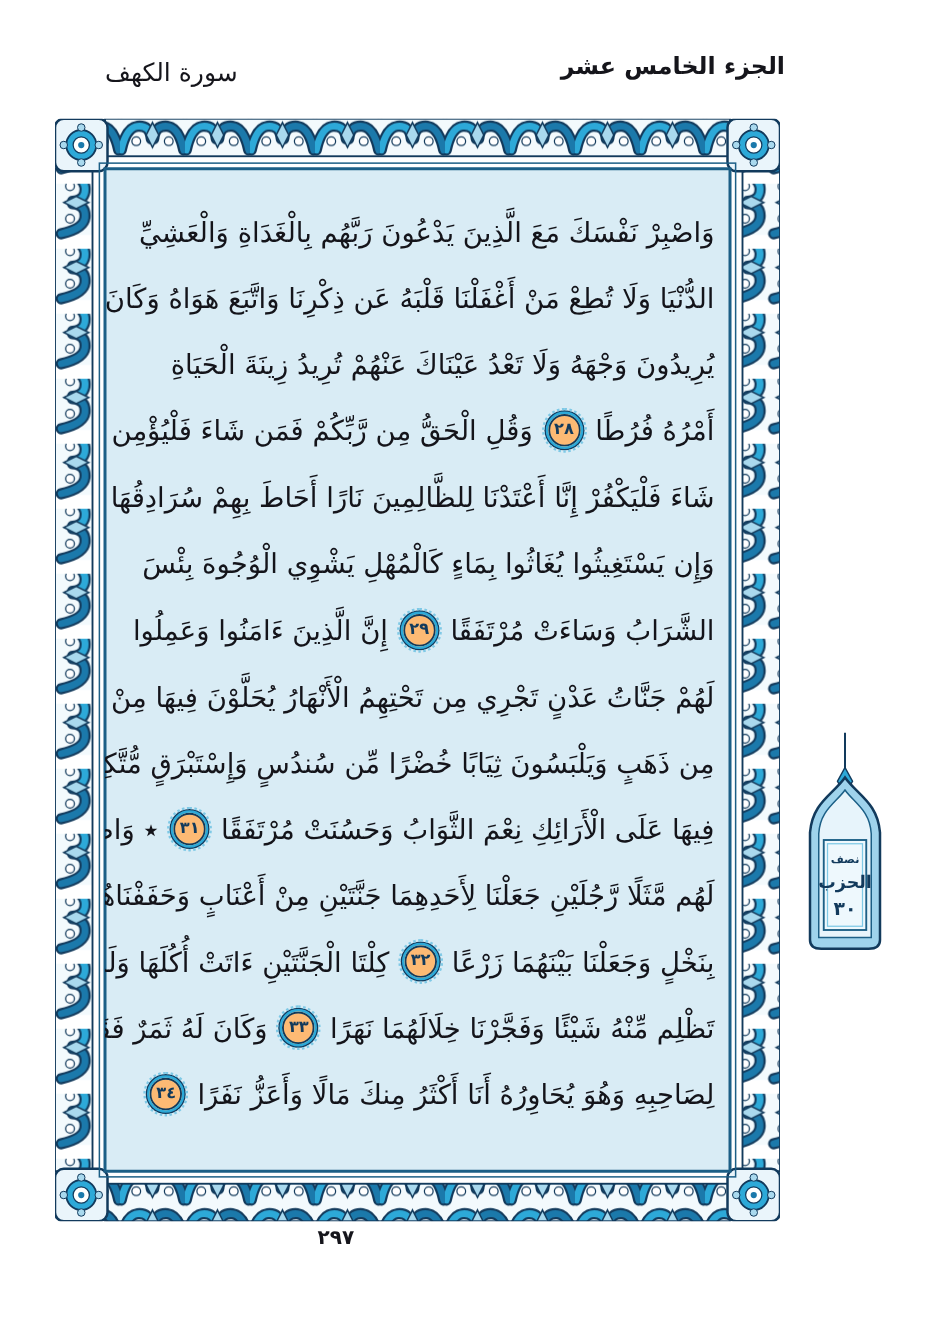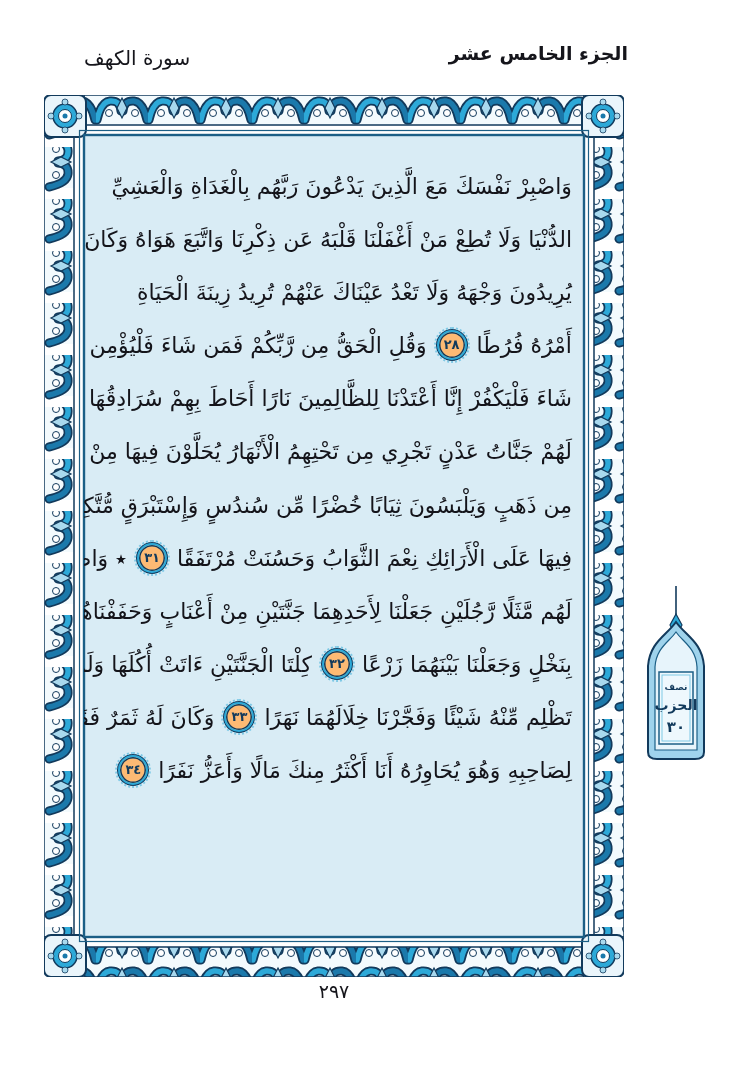--- a/index.html
+++ b/index.html
@@ -59,21 +59,21 @@
     vertical-align:middle; margin:0 3px; line-height:30px;
     position:relative; top:-2px;
   }
 
   
   .hizb { position:absolute; left:636px; top:586px; width:80px; height:184px; }
 
   
   .page-number {
     position:absolute; left:254px; top:980px; width:160px;
-    text-align:center; font-size:19px; font-weight:normal; color:#15151b;
+    text-align:left; font-size:16px; font-weight:bold; color:#15151b;
   }
 </style>
 </head>
 <body>
 
 <div class="page">
 
   <div class="head-juz">الجزء الخامس عشر</div>
   <div class="head-surah">سورة الكهف</div>
 
@@ -154,20 +154,22 @@
       <rect x="40" y="40" width="500" height="802" fill="#d9ecf5" stroke="#1c5f86" stroke-width="2.4"></rect>
     </svg>
   </div>
 
   <div class="quran-panel">
       <div class="qline"><span class="qtext">وَاصْبِرْ نَفْسَكَ مَعَ الَّذِينَ يَدْعُونَ رَبَّهُم بِالْغَدَاةِ وَالْعَشِيِّ</span></div>
       <div class="qline"><span class="qtext">الدُّنْيَا وَلَا تُطِعْ مَنْ أَغْفَلْنَا قَلْبَهُ عَن ذِكْرِنَا وَاتَّبَعَ هَوَاهُ وَكَانَ</span></div>
       <div class="qline"><span class="qtext">يُرِيدُونَ وَجْهَهُ وَلَا تَعْدُ عَيْنَاكَ عَنْهُمْ تُرِيدُ زِينَةَ الْحَيَاةِ</span></div>
       <div class="qline"><span class="qtext">أَمْرُهُ فُرُطًا</span> <span class="aya">٢٨</span> <span class="qtext">وَقُلِ الْحَقُّ مِن رَّبِّكُمْ فَمَن شَاءَ فَلْيُؤْمِن وَمَن</span></div>
       <div class="qline"><span class="qtext">شَاءَ فَلْيَكْفُرْ إِنَّا أَعْتَدْنَا لِلظَّالِمِينَ نَارًا أَحَاطَ بِهِمْ سُرَادِقُهَا</span></div>
+      <div class="qline"><span class="qtext">وَإِن يَسْتَغِيثُوا يُغَاثُوا بِمَاءٍ كَالْمُهْلِ يَشْوِي الْوُجُوهَ بِئْسَ</span></div>
+      <div class="qline"><span class="qtext">الشَّرَابُ وَسَاءَتْ مُرْتَفَقًا</span> <span class="aya">٢٩</span> <span class="qtext">إِنَّ الَّذِينَ ءَامَنُوا وَعَمِلُوا</span></div>
       <div class="qline"><span class="qtext">لَهُمْ جَنَّاتُ عَدْنٍ تَجْرِي مِن تَحْتِهِمُ الْأَنْهَارُ يُحَلَّوْنَ فِيهَا مِنْ أَسَاوِرَ</span></div>
       <div class="qline"><span class="qtext">مِن ذَهَبٍ وَيَلْبَسُونَ ثِيَابًا خُضْرًا مِّن سُندُسٍ وَإِسْتَبْرَقٍ مُّتَّكِئِينَ</span></div>
       <div class="qline"><span class="qtext">فِيهَا عَلَى الْأَرَائِكِ نِعْمَ الثَّوَابُ وَحَسُنَتْ مُرْتَفَقًا</span> <span class="aya">٣١</span> <span class="qtext">٭ وَاضْرِبْ</span></div>
       <div class="qline"><span class="qtext">لَهُم مَّثَلًا رَّجُلَيْنِ جَعَلْنَا لِأَحَدِهِمَا جَنَّتَيْنِ مِنْ أَعْنَابٍ وَحَفَفْنَاهُمَا</span></div>
       <div class="qline"><span class="qtext">بِنَخْلٍ وَجَعَلْنَا بَيْنَهُمَا زَرْعًا</span> <span class="aya">٣٢</span> <span class="qtext">كِلْتَا الْجَنَّتَيْنِ ءَاتَتْ أُكُلَهَا وَلَمْ</span></div>
       <div class="qline"><span class="qtext">تَظْلِم مِّنْهُ شَيْئًا وَفَجَّرْنَا خِلَالَهُمَا نَهَرًا</span> <span class="aya">٣٣</span> <span class="qtext">وَكَانَ لَهُ ثَمَرٌ فَقَالَ</span></div>
       <div class="qline"><span class="qtext">لِصَاحِبِهِ وَهُوَ يُحَاوِرُهُ أَنَا أَكْثَرُ مِنكَ مَالًا وَأَعَزُّ نَفَرًا</span> <span class="aya">٣٤</span></div>
     </div>
 
   <div class="hizb">

